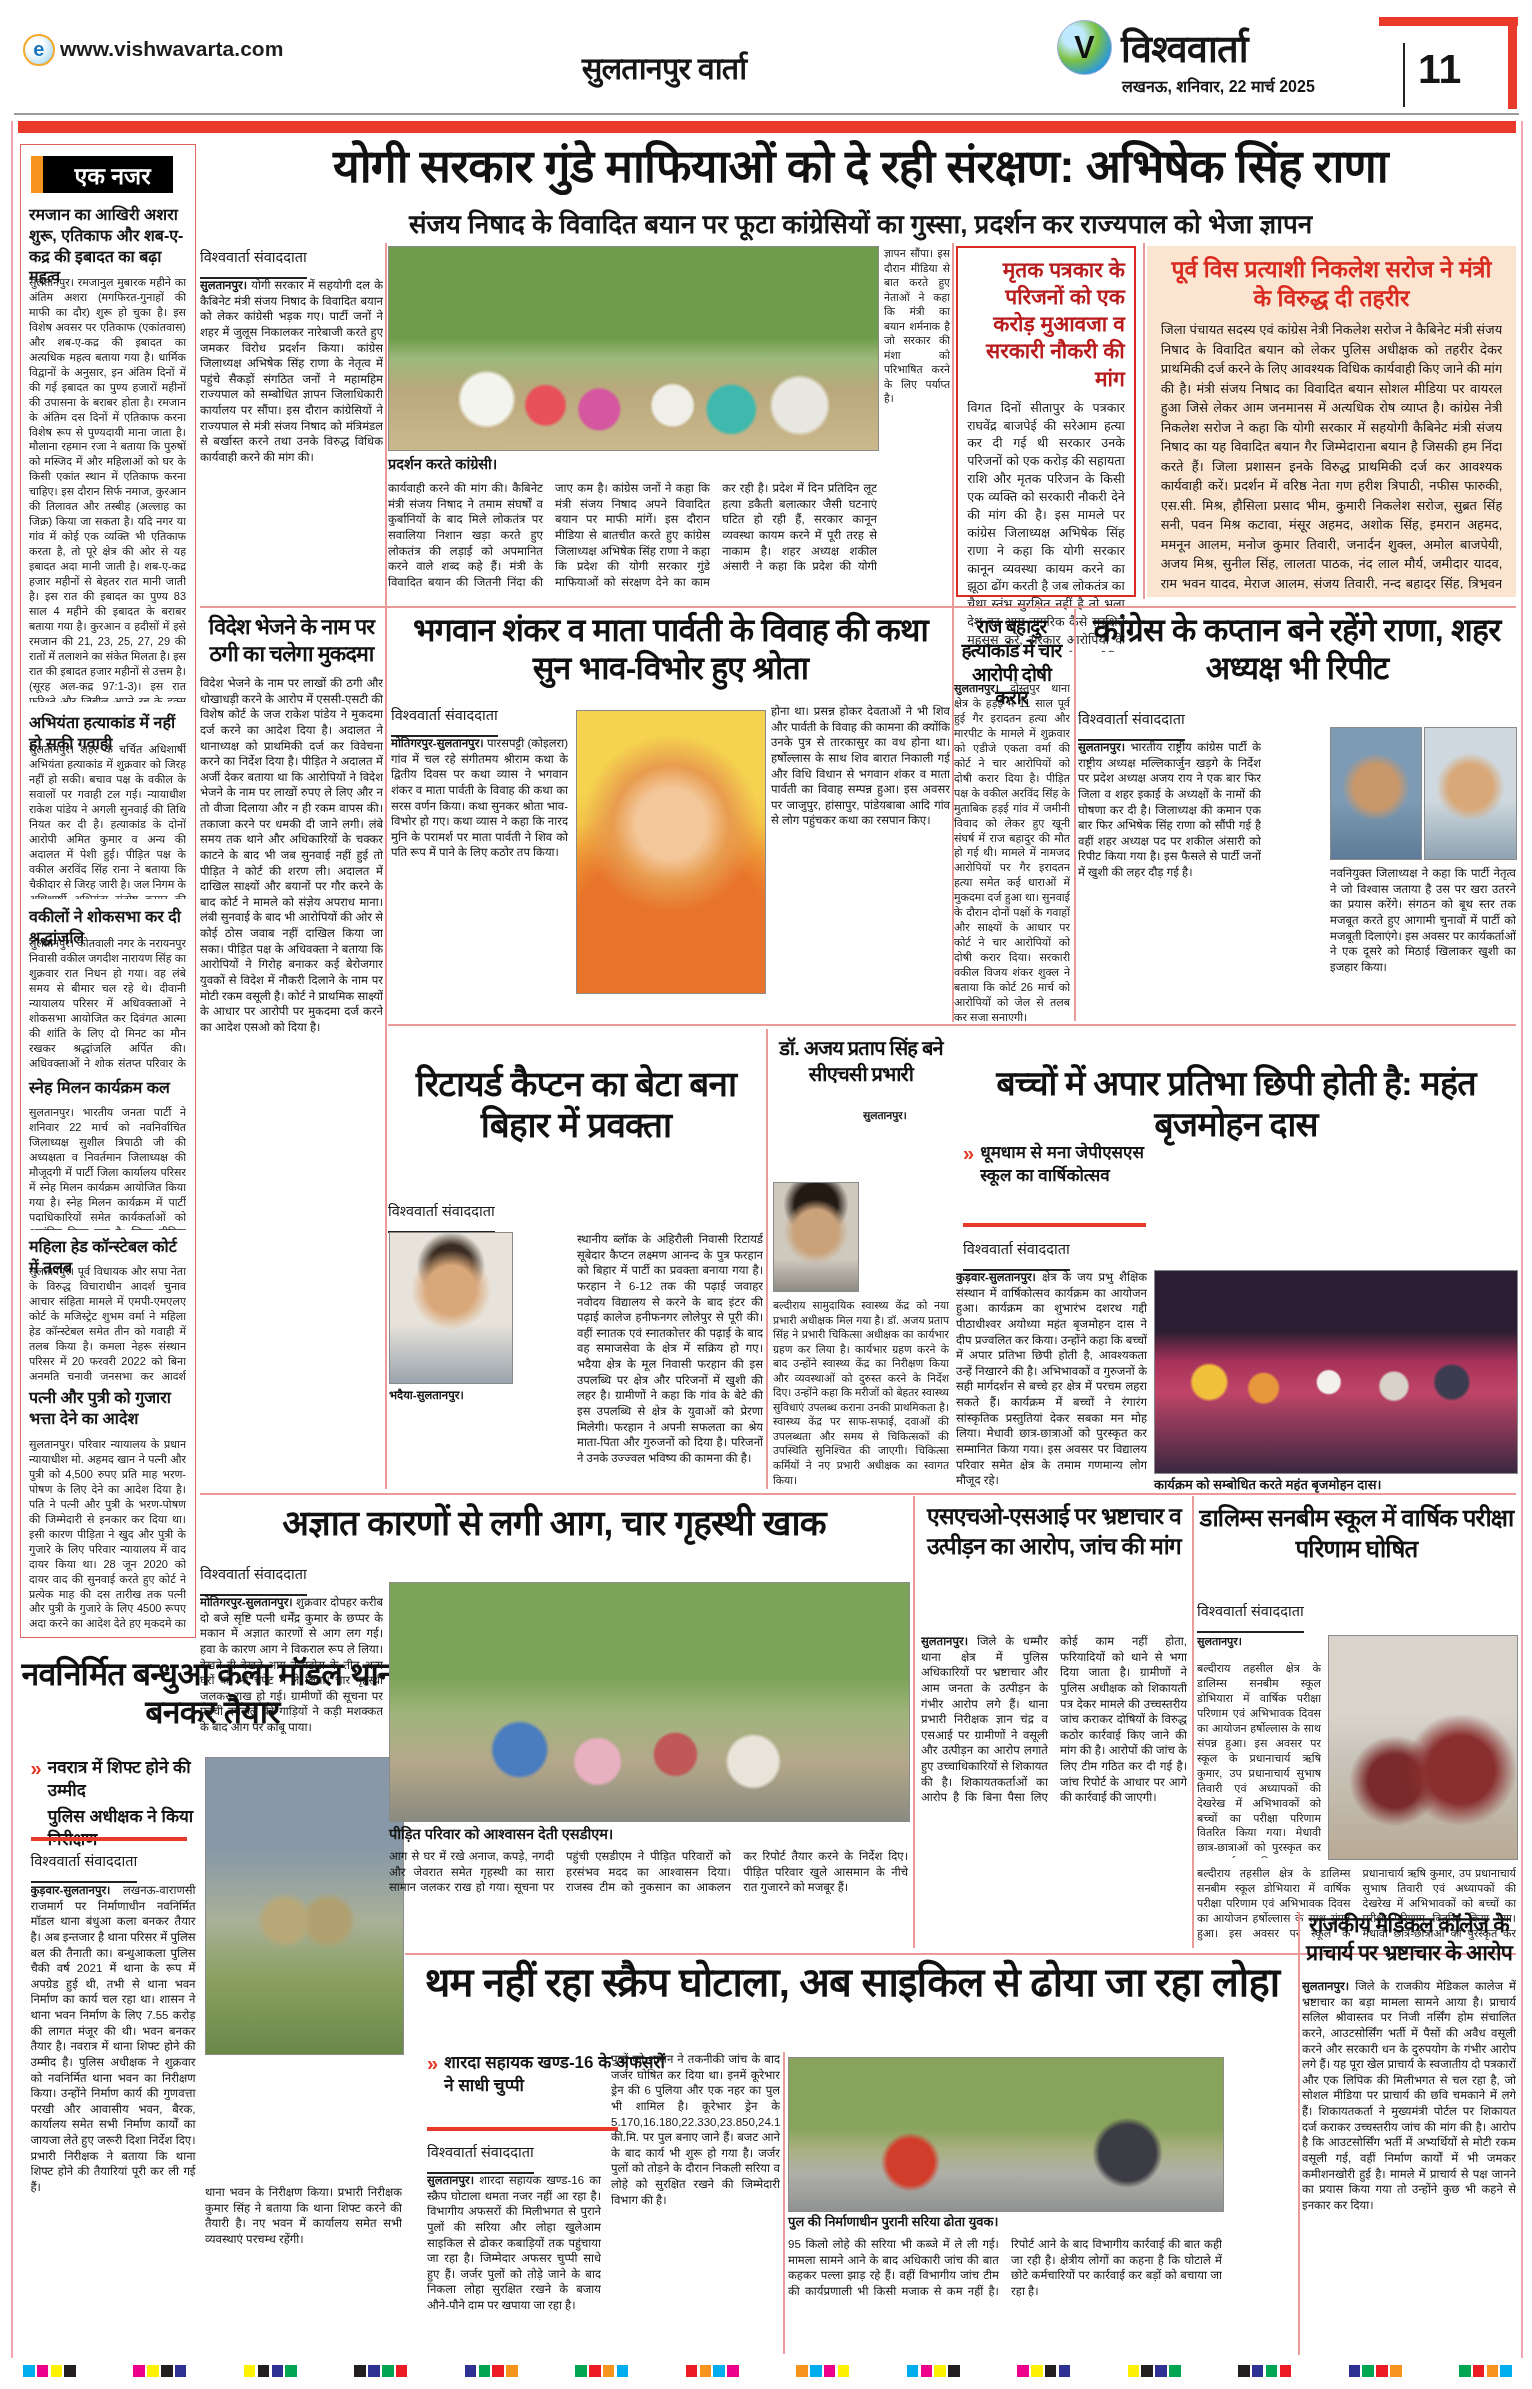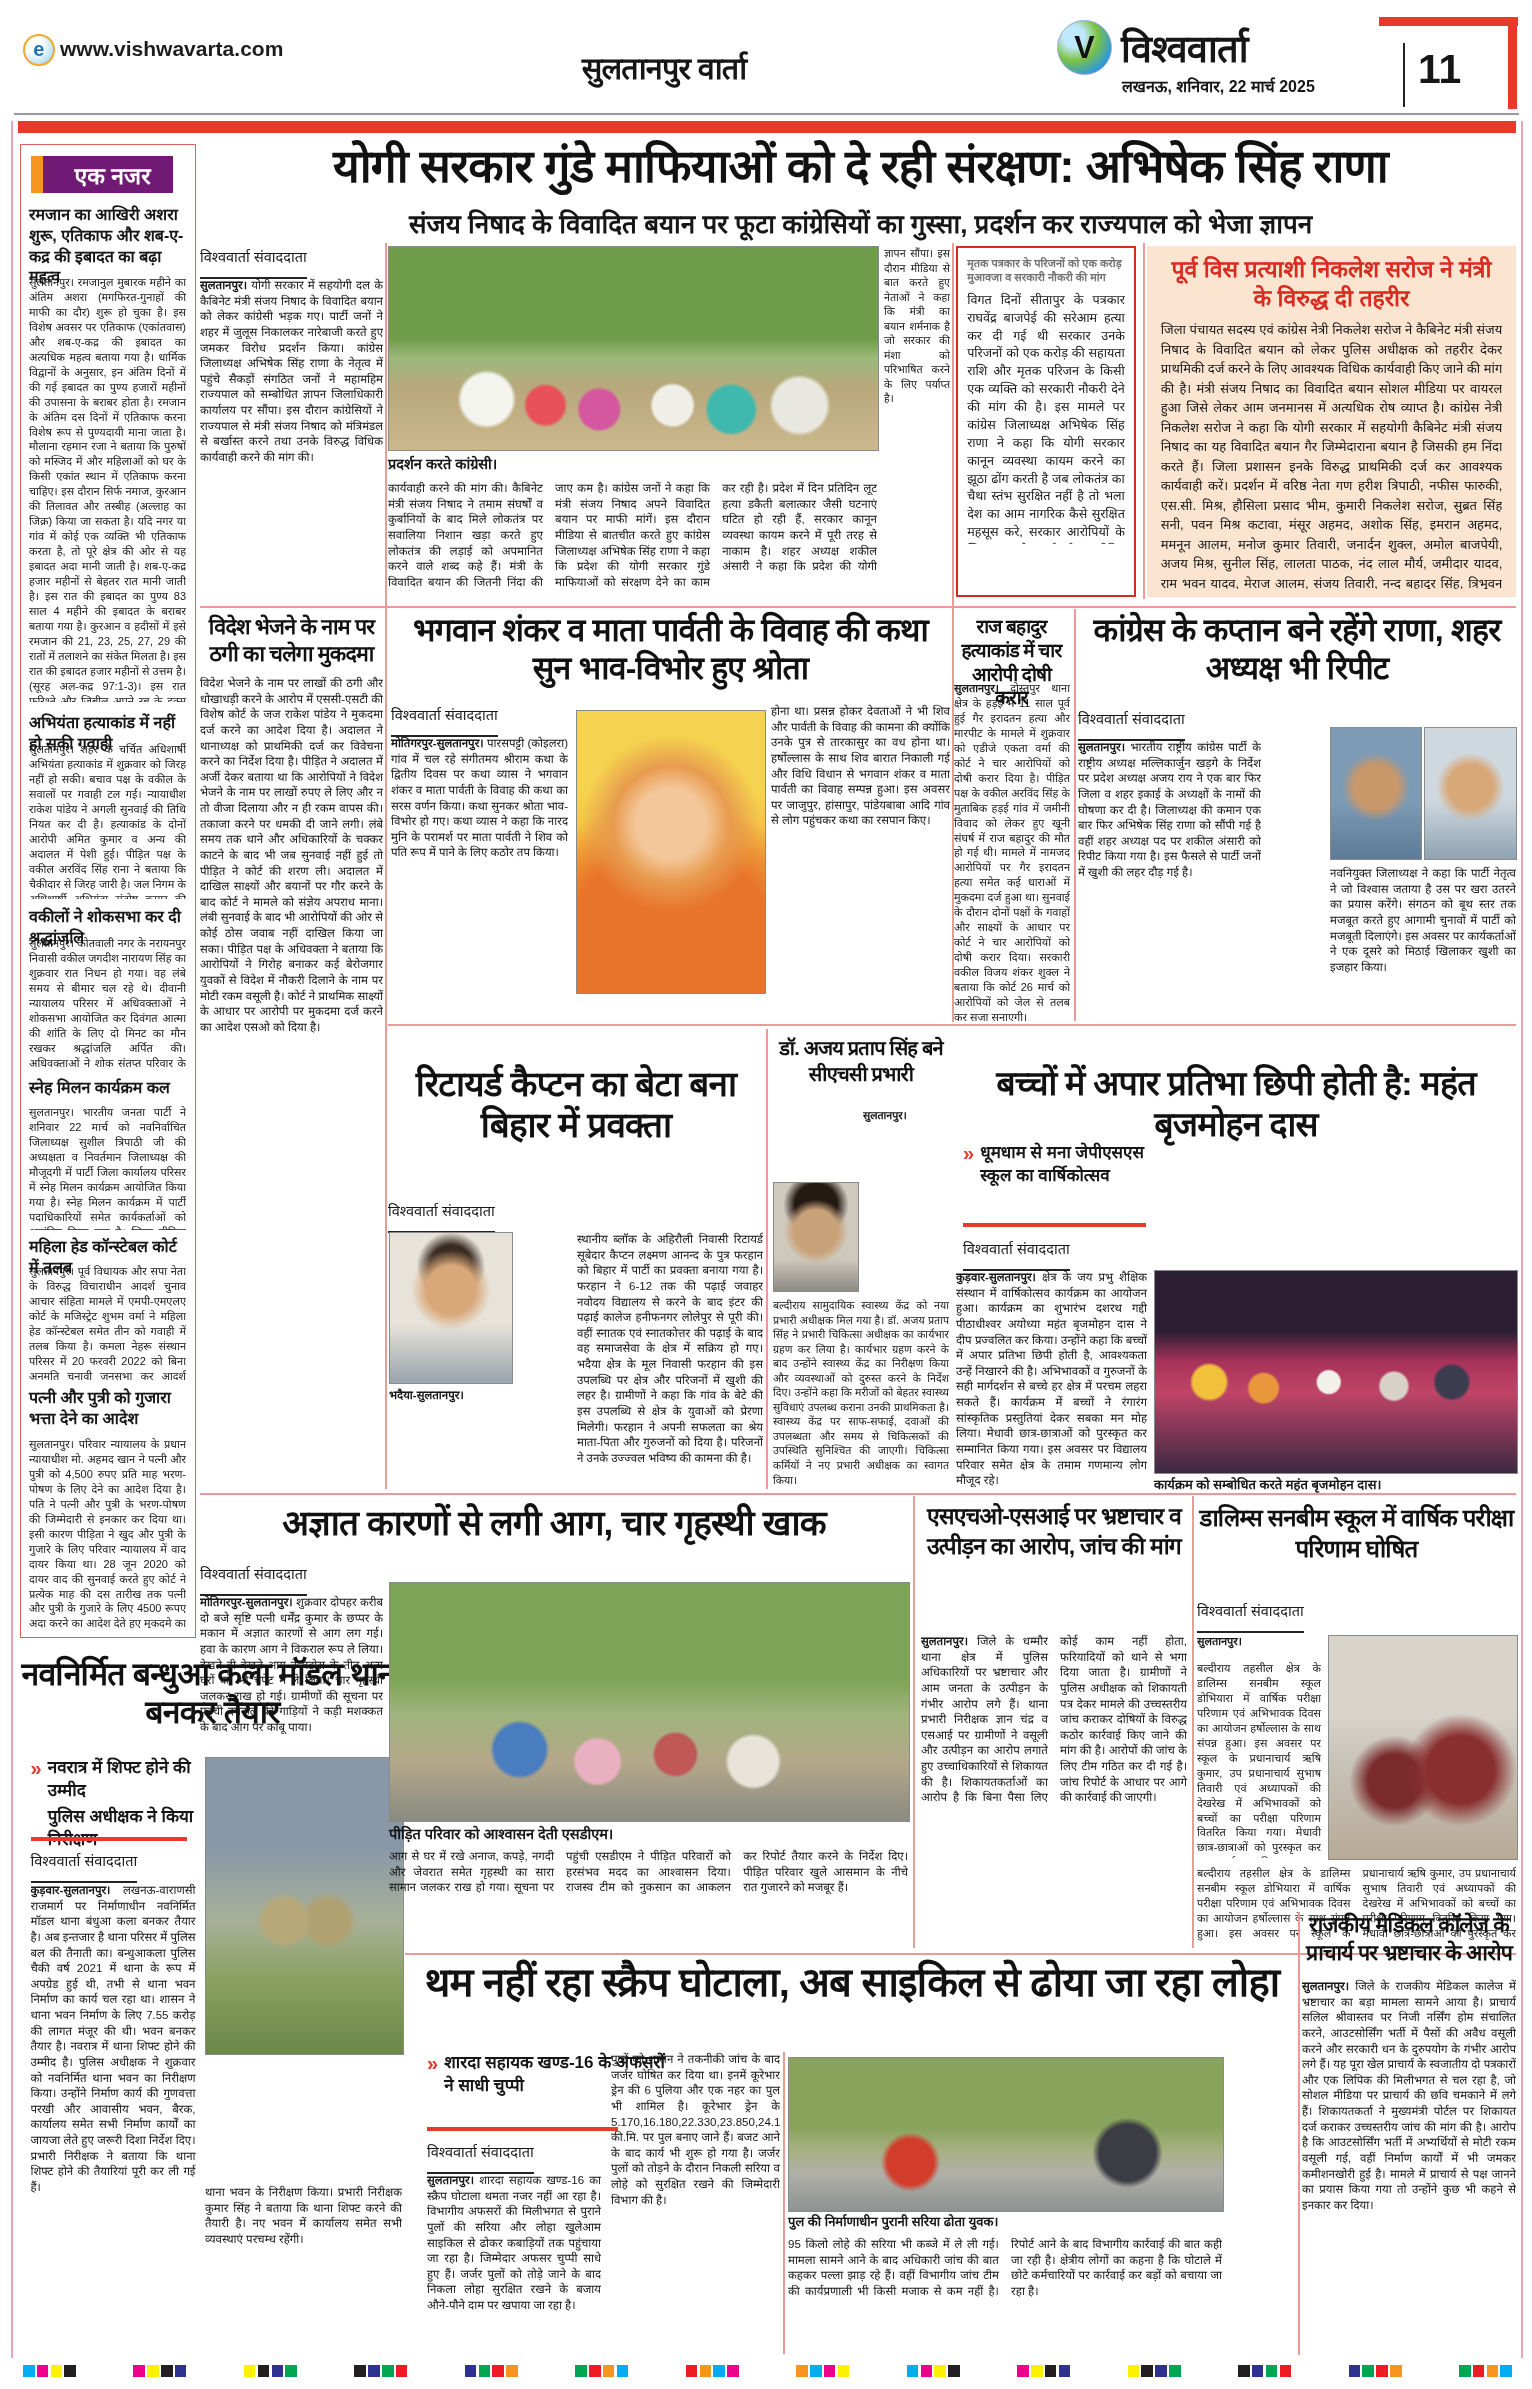--- a/index.html
+++ b/index.html
@@ -35,25 +35,25 @@
   .byline{font-size:14.5px;font-weight:400;border-bottom:2.3px solid #222;padding-bottom:11px;display:inline-block;}
   .caption{font-size:14.5px;font-weight:800;}
   .bullets .bl{display:flex;gap:6.1px;font-size:17px;font-weight:700;line-height:1.35;}
   .qmark{color:#e8392a;font-weight:800;font-size:20px;line-height:1.1;}
   .redrule{background:#e8392a;height:3.8px;}
   .vrule{background:#eb9a9a;width:1.5px;}
   .hrule{background:#eb9a9a;height:1.5px;}
   
   .eknazar{display:flex;}
   .eknazar .orange{width:12.2px;background:#f7941d;}
-  .eknazar .red{flex:1;background:#701a75;color:#fff;font-size:23px;font-weight:800;display:flex;align-items:center;justify-content:center;padding-left:10px;}
+  .eknazar .red{flex:1;background:#000000;color:#fff;font-size:23px;font-weight:800;display:flex;align-items:center;justify-content:center;padding-left:10px;}
   .sb-head{font-size:16px;font-weight:800;line-height:1.3;}
   .sidebar-box{border:1.5px solid #e06060;}
   .redbox{border:2.3px solid #d92b20;}
-  .redbox .rb-head{color:#737373;font-size:11px;font-weight:800;text-align:left;line-height:1.3;}
+  .redbox .rb-head{color:#b91c1c;font-size:21px;font-weight:800;text-align:right;line-height:1.3;}
   .pinkbox{background:#fbe5d0;}
   .pinkbox .pb-head{color:#d92b20;font-size:23px;font-weight:800;text-align:center;line-height:1.25;}
   .yellowbox{background:#fff9c0;border:0.8px solid #e0d27a;}
   .yb-title{color:#d92b20;font-weight:800;font-size:15.3px;text-align:center;line-height:1.3;}
   
   .photo{border:0.8px solid #8a8a8a;overflow:hidden;}
   .ph-protest{background:
       radial-gradient(circle at 20% 75%, #f4f4ee 0 6%, transparent 7%),
       radial-gradient(circle at 32% 78%, #e8505a 0 5%, transparent 6%),
       radial-gradient(circle at 43% 80%, #d557a0 0 6%, transparent 7%),

